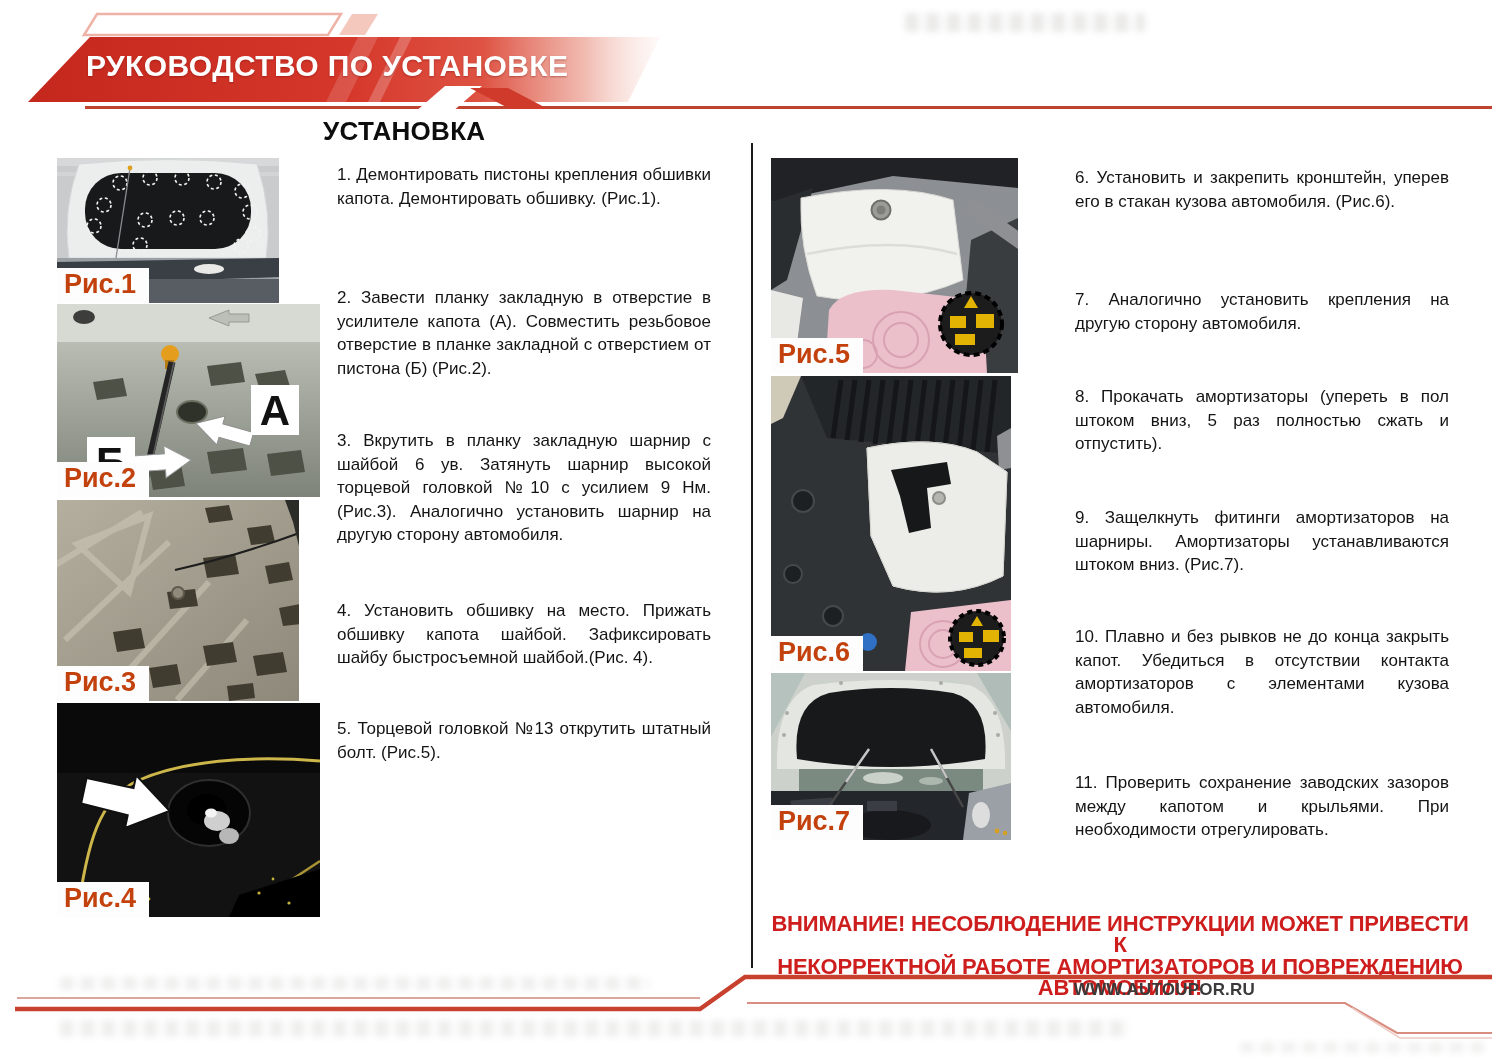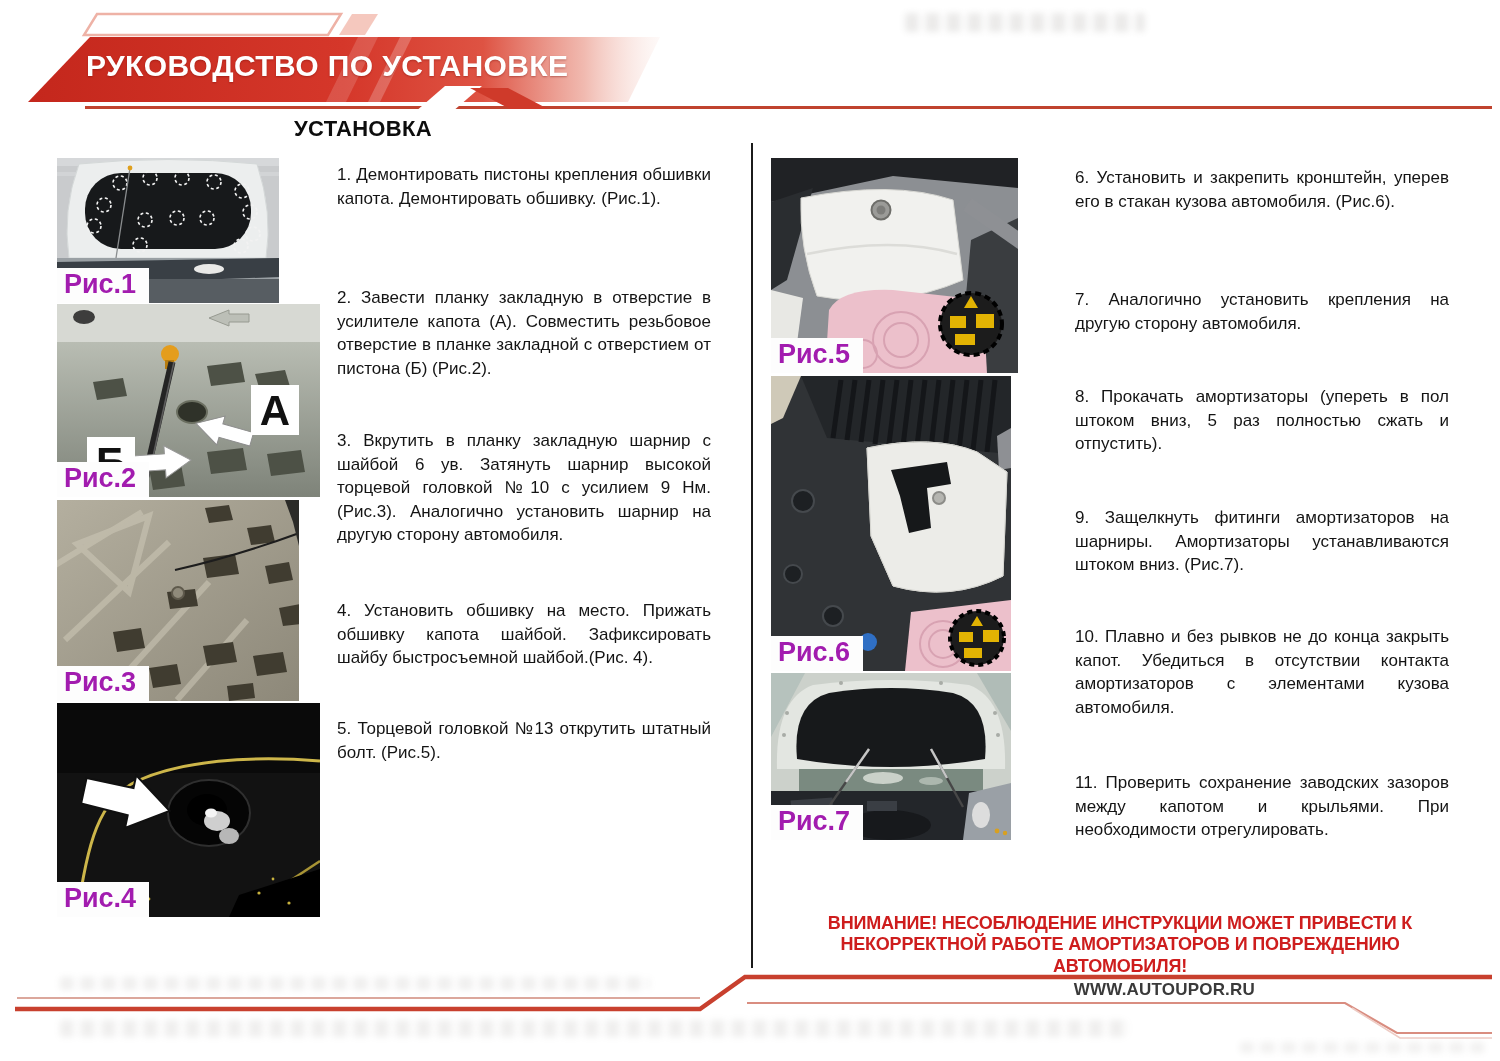--- a/index.html
+++ b/index.html
@@ -4,53 +4,53 @@
 <style>
   html,body{margin:0;padding:0;background:#ffffff;}
   .page{position:relative;width:1500px;height:1061px;background:#ffffff;overflow:hidden;
         font-family:"Liberation Sans",sans-serif;color:#141414;}
 
   
   .banner-svg{position:absolute;left:0;top:0;}
   .banner-title{position:absolute;left:86px;top:49px;width:452px;text-align:center;
     font-size:30px;font-weight:bold;color:#ffffff;letter-spacing:.4px;
     text-shadow:0 1px 2px rgba(110,10,5,.4);white-space:nowrap;}
-  .section-heading{position:absolute;left:294px;top:116px;font-size:22px;font-weight:bold;
+  .section-heading{position:absolute;left:323px;top:116px;font-size:26px;font-weight:bold;
     color:#0d0d0d;letter-spacing:.3px;}
 
   
   .wm{position:absolute;filter:blur(3px);opacity:.45;border-radius:3px;
     background:repeating-linear-gradient(90deg,rgba(130,125,120,.35) 0 13px,rgba(130,125,120,.06) 13px 21px);}
 
   
   .divider{position:absolute;left:751px;top:143px;width:2px;height:825px;background:#1b1b1b;}
 
   .step{position:absolute;width:374px;font-size:17px;line-height:23.6px;
     text-align:justify;color:#141414;}
   .col-left .step{left:337px;}
   .col-right .step{left:1075px;}
   .sl1{top:163px}.sl2{top:286px}.sl3{top:429px}.sl4{top:599px}.sl5{top:717px}
   .sr1{top:166px}.sr2{top:288px}.sr3{top:385px}.sr4{top:506px}.sr5{top:625px}.sr6{top:771px}
 
   
   .fig{position:absolute;overflow:hidden;background:#888;}
   .fig svg{display:block;}
-  .fig-label{position:absolute;left:0;bottom:0;background:#fdfdfd;color:#a21caf;
+  .fig-label{position:absolute;left:0;bottom:0;background:#fdfdfd;color:#c2410c;
     font-weight:bold;font-size:27px;line-height:1;padding:3px 13px 5px 7px;}
   .f1{left:57px;top:158px;width:222px;height:145px;}
   .f2{left:57px;top:304px;width:263px;height:193px;}
   .f3{left:57px;top:500px;width:242px;height:201px;}
   .f4{left:57px;top:703px;width:263px;height:214px;}
   .f5{left:771px;top:158px;width:247px;height:215px;text-align:right;}
   .f6{left:771px;top:376px;width:240px;height:295px;}
   .f7{left:771px;top:673px;width:240px;height:167px;}
 
   
   .warning{position:absolute;left:765px;top:913px;width:710px;text-align:center;
-    color:#ce1d1d;font-weight:bold;font-size:18px;line-height:21.4px;letter-spacing:-.2px;}
+    color:#ce1d1d;font-weight:bold;font-size:22px;line-height:21.4px;letter-spacing:-.2px;}
   .footer-svg{position:absolute;left:0;top:970px;}
   .site{position:absolute;left:1025px;top:980px;width:230px;text-align:right;
     font-size:17px;font-weight:bold;color:#3a3a3a;letter-spacing:.2px;}
 </style>
 </head>
 <body>
 
 <div class="page">
 
   <svg class="banner-svg" width="1500" height="120" viewBox="0 0 1500 120" aria-hidden="true">

